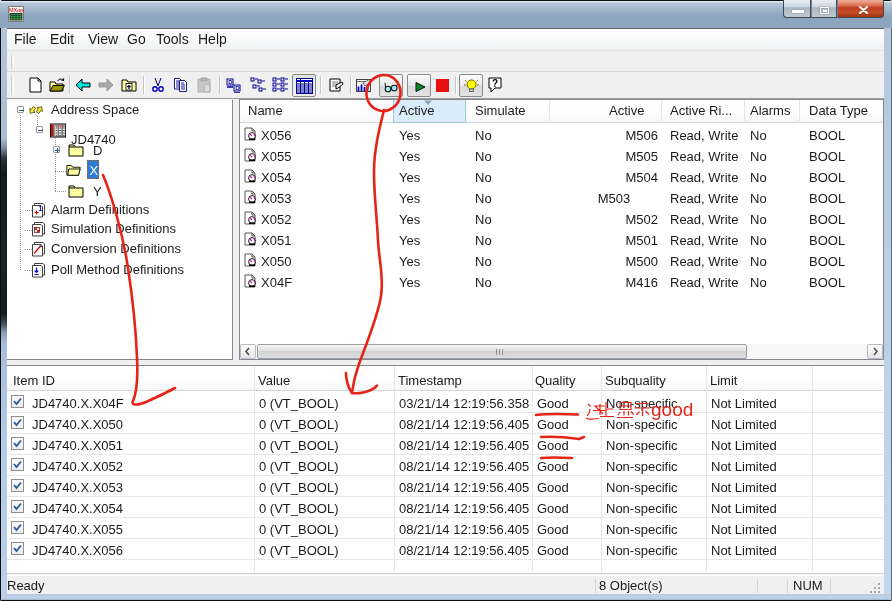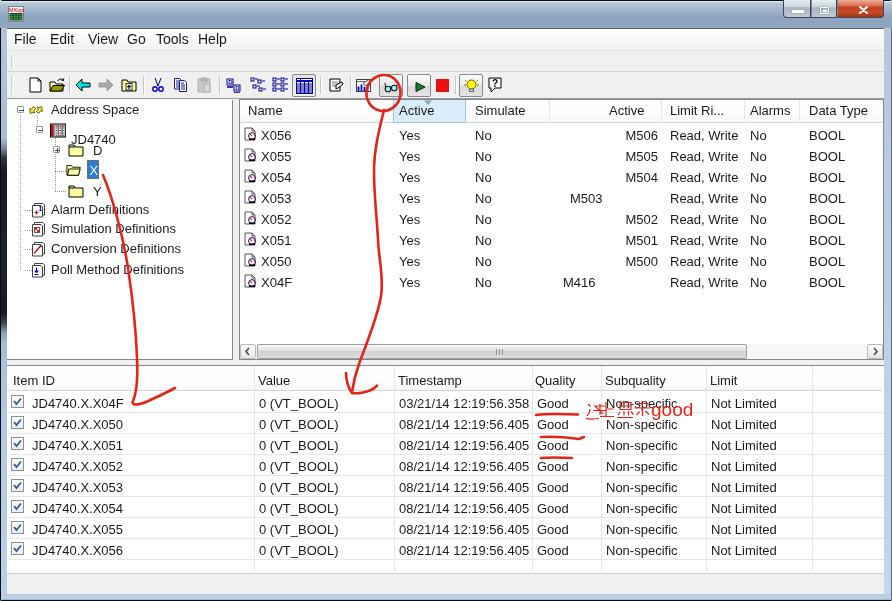--- a/index.html
+++ b/index.html
@@ -389,21 +389,21 @@
         <path d="M2 0.5h8L6 5z" fill="#8fa8bc"></path>
       </svg>
     <div class="hsep" style="left:309px;height:23px"></div>
     <div class="hsep" style="left:421px;height:23px"></div>
     <div class="hsep" style="left:504px;height:23px"></div>
     <div class="hsep" style="left:559px;height:23px"></div>
     <div class="hcell" style="left:8px">Name</div>
     <div class="hcell" style="left:159px">Active</div>
     <div class="hcell" style="left:235px">Simulate</div>
     <div class="hcell" style="left:369px">Active</div>
-    <div class="hcell" style="left:430px">Limit Ri...</div>
+    <div class="hcell" style="left:430px">Active Ri...</div>
     <div class="hcell" style="left:510px">Alarms</div>
     <div class="hcell" style="left:569px">Data Type</div>
 
     <div class="abs" style="left:0;top:24px;width:643px;height:21px">
       <svg class="abs" style="left:4px;top:3px" width="14" height="14" viewBox="0 0 14 14">
           <path d="M1 1h7l3 3v9H1z" fill="#fff" stroke="#555"></path>
           <path d="M8 1v3h3" fill="none" stroke="#555"></path>
           <circle cx="8" cy="9" r="3.4" fill="#fff" stroke="#000" stroke-width="0.9"></circle>
           <path d="M8 9.2L6.2 7.2" stroke="#c000c0" stroke-width="1.1" fill="none"></path>
           <path d="M9.5 6.8a3.4 3.4 0 0 1 1.4 2.2" stroke="#c000c0" stroke-width="0.9" fill="none"></path>
@@ -456,21 +456,21 @@
           <path d="M1 1h7l3 3v9H1z" fill="#fff" stroke="#555"></path>
           <path d="M8 1v3h3" fill="none" stroke="#555"></path>
           <circle cx="8" cy="9" r="3.4" fill="#fff" stroke="#000" stroke-width="0.9"></circle>
           <path d="M8 9.2L6.2 7.2" stroke="#c000c0" stroke-width="1.1" fill="none"></path>
           <path d="M9.5 6.8a3.4 3.4 0 0 1 1.4 2.2" stroke="#c000c0" stroke-width="0.9" fill="none"></path>
           <path d="M5 12.2h6" stroke="#000" stroke-width="1.5"></path>
         </svg>
       <span class="abs" style="left:21px;top:4px">X053</span>
       <span class="abs" style="left:159px;top:4px">Yes</span>
       <span class="abs" style="left:235px;top:4px">No</span>
-      <span class="abs" style="left:330px;top:4px;width:88px;text-align:left">M503</span>
+      <span class="abs" style="left:330px;top:4px;width:88px;text-align:center">M503</span>
       <span class="abs" style="left:430px;top:4px">Read, Write</span>
       <span class="abs" style="left:510px;top:4px">No</span>
       <span class="abs" style="left:569px;top:4px">BOOL</span>
     </div>
     <div class="abs" style="left:0;top:108px;width:643px;height:21px">
       <svg class="abs" style="left:4px;top:3px" width="14" height="14" viewBox="0 0 14 14">
           <path d="M1 1h7l3 3v9H1z" fill="#fff" stroke="#555"></path>
           <path d="M8 1v3h3" fill="none" stroke="#555"></path>
           <circle cx="8" cy="9" r="3.4" fill="#fff" stroke="#000" stroke-width="0.9"></circle>
           <path d="M8 9.2L6.2 7.2" stroke="#c000c0" stroke-width="1.1" fill="none"></path>
@@ -524,21 +524,21 @@
           <path d="M1 1h7l3 3v9H1z" fill="#fff" stroke="#555"></path>
           <path d="M8 1v3h3" fill="none" stroke="#555"></path>
           <circle cx="8" cy="9" r="3.4" fill="#fff" stroke="#000" stroke-width="0.9"></circle>
           <path d="M8 9.2L6.2 7.2" stroke="#c000c0" stroke-width="1.1" fill="none"></path>
           <path d="M9.5 6.8a3.4 3.4 0 0 1 1.4 2.2" stroke="#c000c0" stroke-width="0.9" fill="none"></path>
           <path d="M5 12.2h6" stroke="#000" stroke-width="1.5"></path>
         </svg>
       <span class="abs" style="left:21px;top:4px">X04F</span>
       <span class="abs" style="left:159px;top:4px">Yes</span>
       <span class="abs" style="left:235px;top:4px">No</span>
-      <span class="abs" style="left:323px;top:4px;width:88px;">M416</span>
+      <span class="abs" style="left:330px;top:4px;width:88px;text-align:right">M416</span>
       <span class="abs" style="left:430px;top:4px">Read, Write</span>
       <span class="abs" style="left:510px;top:4px">No</span>
       <span class="abs" style="left:569px;top:4px">BOOL</span>
     </div>
   </div>
   <svg class="abs" style="left:0;top:0;pointer-events:none;z-index:50" width="892" height="601" viewBox="0 0 892 601" id="redink">
     <g fill="none" stroke="#e52418" stroke-width="2.6" stroke-linecap="round" stroke-linejoin="round">
 
       <ellipse cx="383.5" cy="93" rx="17" ry="18" transform="rotate(10 383.5 93)"></ellipse>
 
@@ -708,13 +708,32 @@
         </div>
       <span class="bcell" style="left:25px">JD4740.X.X056</span>
       <span class="bcell" style="left:252px">0 (VT_BOOL)</span>
       <span class="bcell" style="left:392px">08/21/14 12:19:56.405</span>
       <span class="bcell" style="left:530px">Good</span>
       <span class="bcell" style="left:599px">Non-specific</span>
       <span class="bcell" style="left:704px">Not Limited</span>
     </div>
   </div>
 
+  <div id="statusbar">
+    <span class="abs" style="left:0px;top:2px">Ready</span>
+    <div class="ssep" style="left:588px"></div>
+    <span class="abs" style="left:592px;top:2px">8 Object(s)</span>
+    <div class="ssep" style="left:750px"></div>
+    <div class="ssep" style="left:780px"></div>
+    <span class="abs" style="left:786px;top:2px">NUM</span>
+    <div class="ssep" style="left:823px"></div>
+    <svg class="abs" style="left:863px;top:7px" width="12" height="11" viewBox="0 0 12 11">
+        <g fill="#a8a8a8">
+          <rect x="8" y="0" width="2" height="2"></rect>
+          <rect x="4" y="4" width="2" height="2"></rect>
+          <rect x="8" y="4" width="2" height="2"></rect>
+          <rect x="0" y="8" width="2" height="2"></rect>
+          <rect x="4" y="8" width="2" height="2"></rect>
+          <rect x="8" y="8" width="2" height="2"></rect>
+        </g>
+      </svg>
+  </div>
 </div>
 
 </body></html>

